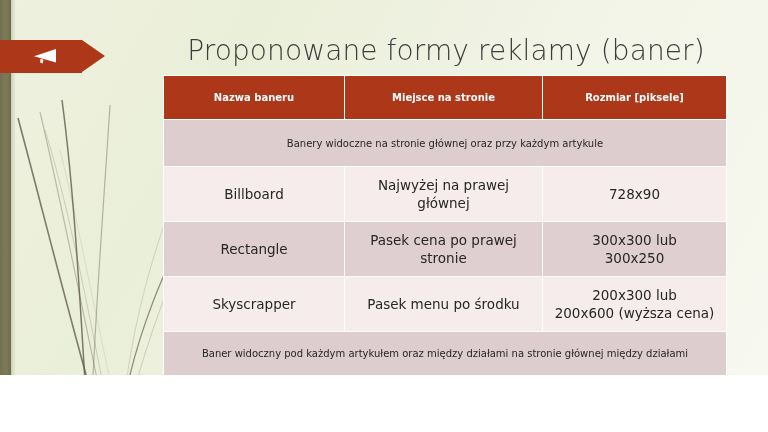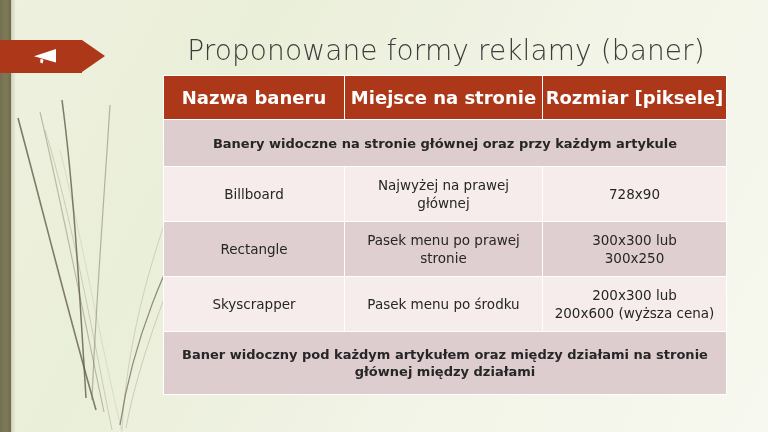--- a/index.html
+++ b/index.html
@@ -8,21 +8,21 @@
   }
   body {
     width: 768px;
     height: 432px;
     overflow: hidden;
     font-family: "Liberation Sans", sans-serif;
   }
   .slide {
     position: relative;
     width: 768px;
-    height: 432px;
+    height: 375px;
     background: linear-gradient(118deg, #eef1de 0%, #eaefd9 28%, #f2f4e7 62%, #f7f8ef 100%);
     overflow: hidden;
   }
   
   .edge-bar {
     position: absolute;
     left: 0; top: 0;
     width: 11px; height: 432px;
     background: linear-gradient(90deg, #73704f 0%, #7d7a58 55%, #6f6c4c 100%);
   }
@@ -103,30 +103,30 @@
   }
   .col-a { width: 181px; }
   .col-b { width: 198px; }
   .col-c { width: 184px; }
 
   .tbl thead th {
     background: #ad3819;
     color: #ffffff;
     font-family: "DejaVu Sans", sans-serif;
     font-weight: bold;
-    font-size: 18px;
+    font-size: 10px;
     height: 43px;
   }
   .row-section td {
     background: #ddcdcf;
     font-family: "DejaVu Sans", sans-serif;
-    font-weight: bold;
-    font-size: 13px;
+    font-weight: normal;
+    font-size: 10px;
     line-height: 17px;
-    padding: 14px 10px;
+    padding: 4px 10px;
   }
   .row-light td {
     background: #f6ecec;
     font-family: "DejaVu Sans", sans-serif;
     font-weight: normal;
     font-size: 13.5px;
     line-height: 18px;
     padding: 9px 6px;
   }
   .row-dark td {
@@ -196,21 +196,21 @@
       </tr>
 
       <tr class="row-light h-r1">
         <td>Billboard</td>
         <td>Najwyżej na prawej głównej</td>
         <td class="nowrapish">728x90</td>
       </tr>
 
       <tr class="row-dark h-r2">
         <td>Rectangle</td>
-        <td>Pasek menu po prawej stronie</td>
+        <td>Pasek cena po prawej stronie</td>
         <td class="nowrapish">300x300 lub
 300x250</td>
       </tr>
 
       <tr class="row-light h-r3">
         <td>Skyscrapper</td>
         <td>Pasek menu po środku</td>
         <td class="nowrapish">200x300 lub
 200x600 (wyższa cena)</td>
       </tr>

